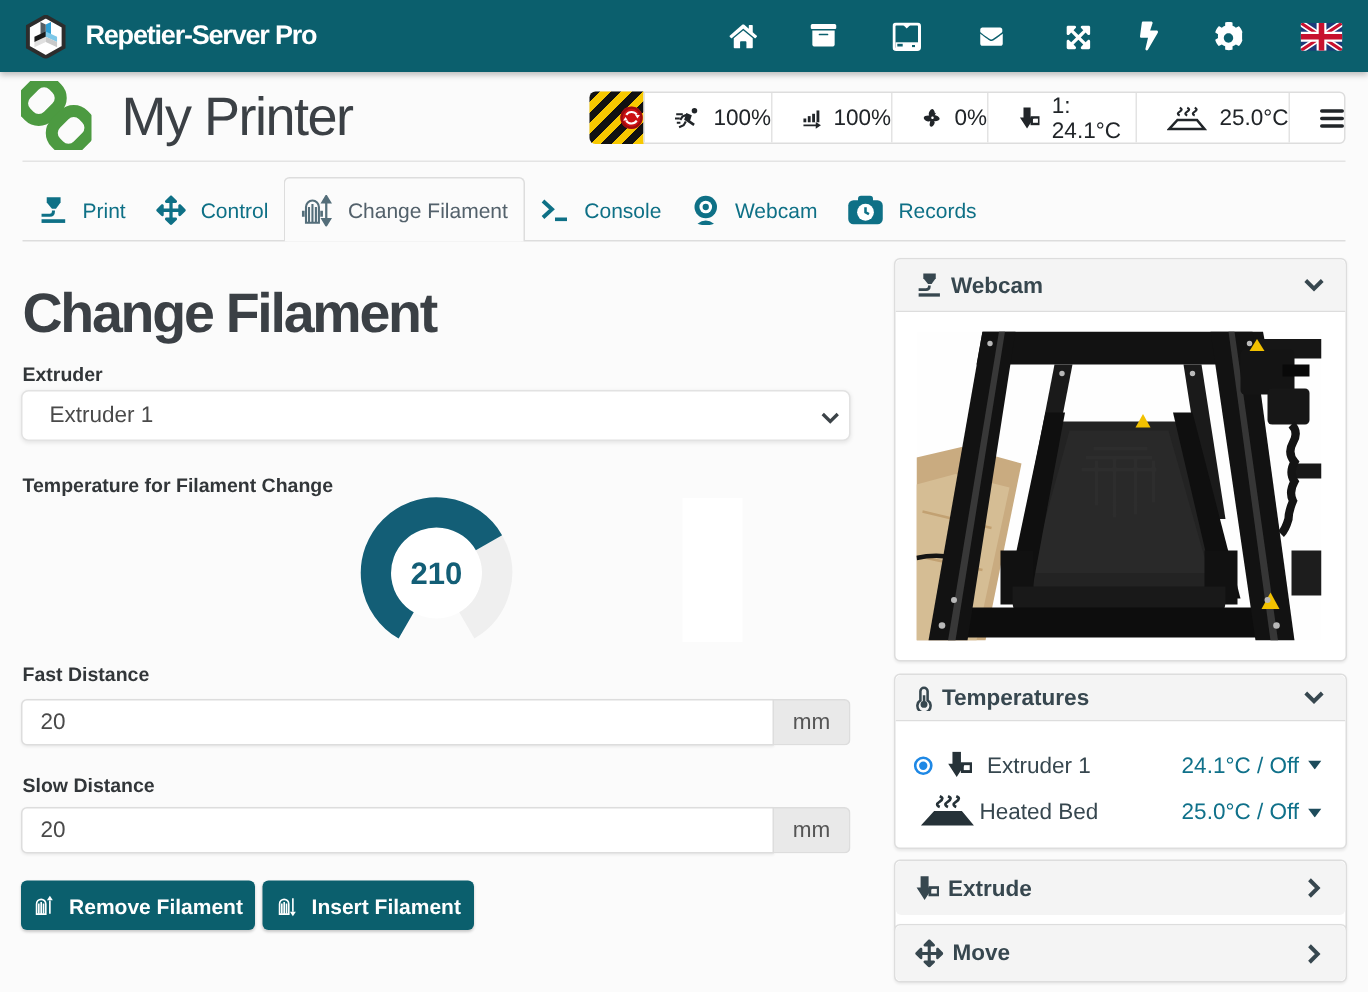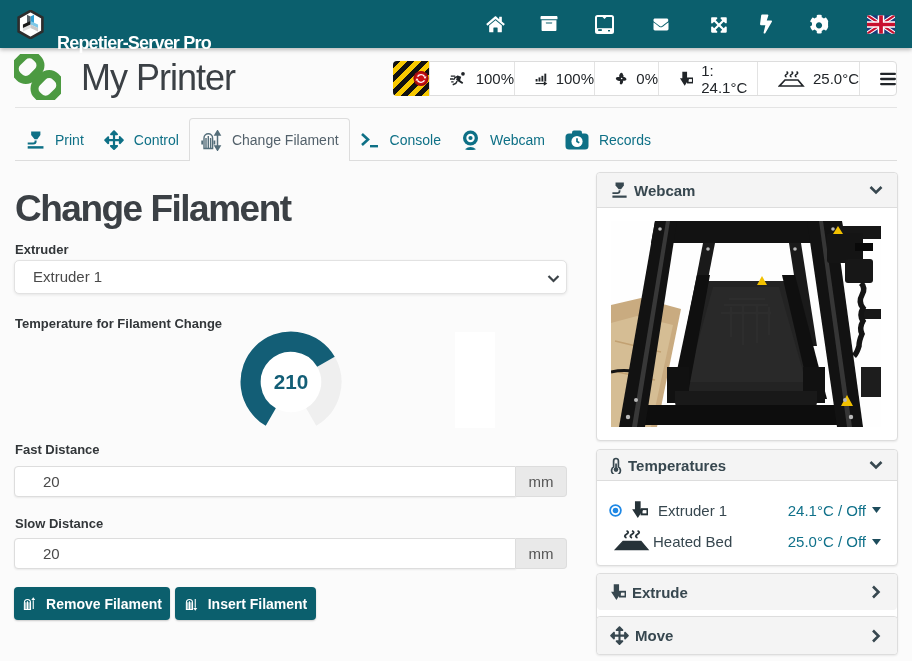--- a/index.html
+++ b/index.html
@@ -1,21 +1,21 @@
 <!DOCTYPE html>
 <html><head>
 <meta charset="utf-8">
 <style>
 * { margin:0; padding:0; box-sizing:border-box; }
 html,body { width:912px; height:661px; overflow:hidden; background:#fbfbfb;
   font-family:"Liberation Sans", sans-serif; }
 .nav { position:absolute; left:0; top:0; width:912px; height:48px; background:#0b5f6d;
   box-shadow:0 2px 4px rgba(0,0,0,.25); }
 .brand { position:absolute; left:16px; top:10px; width:29px; height:29px; }
-.brandtxt { position:absolute; left:57px; top:13px; color:#fff; font-size:18px; font-weight:700; letter-spacing:-0.8px;margin-top:20px; }
+.brandtxt { position:absolute; left:57px; top:13px; color:#fff; font-size:18px; font-weight:700; letter-spacing:-0.8px; }
 .hdr { position:absolute; left:0; top:48px; width:912px; height:59px; }
 .chain { position:absolute; left:14px; top:54px; }
 .ptitle { position:absolute; left:81px; top:57px; font-size:36px; font-weight:400; color:#3b4045; letter-spacing:-1px; }
 .hline { position:absolute; left:15px; right:15px; top:107px; height:0; border-top:1px solid #e4e4e4; }
 .statusbar { position:absolute; left:393px; top:61px; width:504px; height:35px; background:#fff;
   border:1px solid #ddd; border-radius:4px; display:flex; align-items:stretch; }
 .seg { display:flex; align-items:center; justify-content:center; border-left:1px solid #e3e3e3;
   font-size:15px; color:#212529; gap:8px;padding-left:20px; }
 .estop { width:36px; margin:-1px 0 -1px -1px; border-radius:4px 0 0 4px;
   background:repeating-linear-gradient(135deg,#111 0 5px,#f7c800 5px 10px);
@@ -29,21 +29,21 @@
 .tabs .tab.active { position:relative; z-index:2; height:43px; }
 
 .h1 { position:absolute; left:15px; top:188px; font-size:37px; font-weight:700; color:#3b4045; letter-spacing:-1.5px; }
 .lbl { position:absolute; font-size:13px; font-weight:700; color:#323639; }
 .selbox { position:absolute; left:14px; top:260px; width:553px; height:34px; background:#fff;
   border:1px solid #e2e2e2; border-radius:5px; box-shadow:0 1px 3px rgba(0,0,0,.09);
   font-size:15px; color:#4a4a4a; line-height:32px; padding-left:18px; }
 .selbox svg { position:absolute; right:5px; top:10px; }
 .inpgrp { position:absolute; left:14px; width:553px; height:31px; display:flex; }
 .inp { flex:1; background:#fff; border:1px solid #ddd; border-radius:4px 0 0 4px;
-  box-shadow:0 1px 2px rgba(0,0,0,.07); font-size:15px; color:#4a4a4a; line-height:29px; padding-left:28px; }
+  box-shadow:0 1px 2px rgba(0,0,0,.07); font-size:15px; color:#4a4a4a; line-height:29px; padding-left:12px; }
 .addon { width:51px; background:#e9e9e9; border:1px solid #ddd; border-left:none;
   border-radius:0 4px 4px 0; font-size:15px; color:#555; line-height:29px; text-align:center; }
 .btn { position:absolute; height:33px; background:#0b5f6d; border-radius:4px; color:#fff;
   font-size:14px; font-weight:700; display:flex; align-items:center; justify-content:center; gap:9px;
   box-shadow:0 1px 2px rgba(0,0,0,.2); }
 .whiterect { position:absolute; left:455px; top:332px; width:40px; height:96px; background:#fff; }
 
 .card { position:absolute; left:596px; width:302px; background:#fff; border:1px solid #ddd;
   border-radius:4px; box-shadow:0 1px 2px rgba(0,0,0,.08); }
 .cardhdr { background:#f4f4f4; height:35px; display:flex; align-items:center; padding:0 13px;

